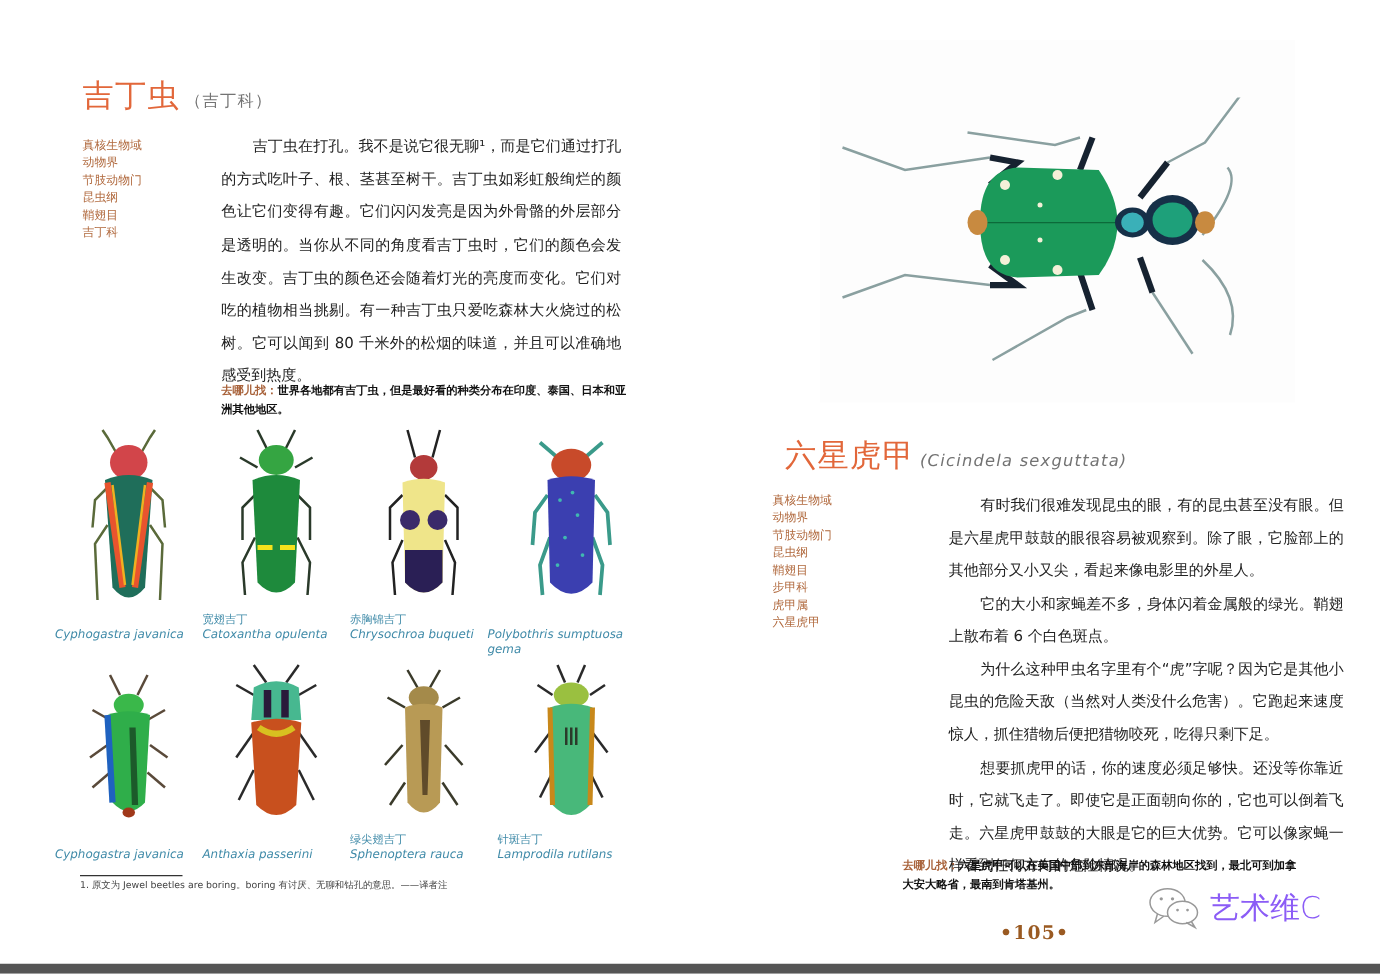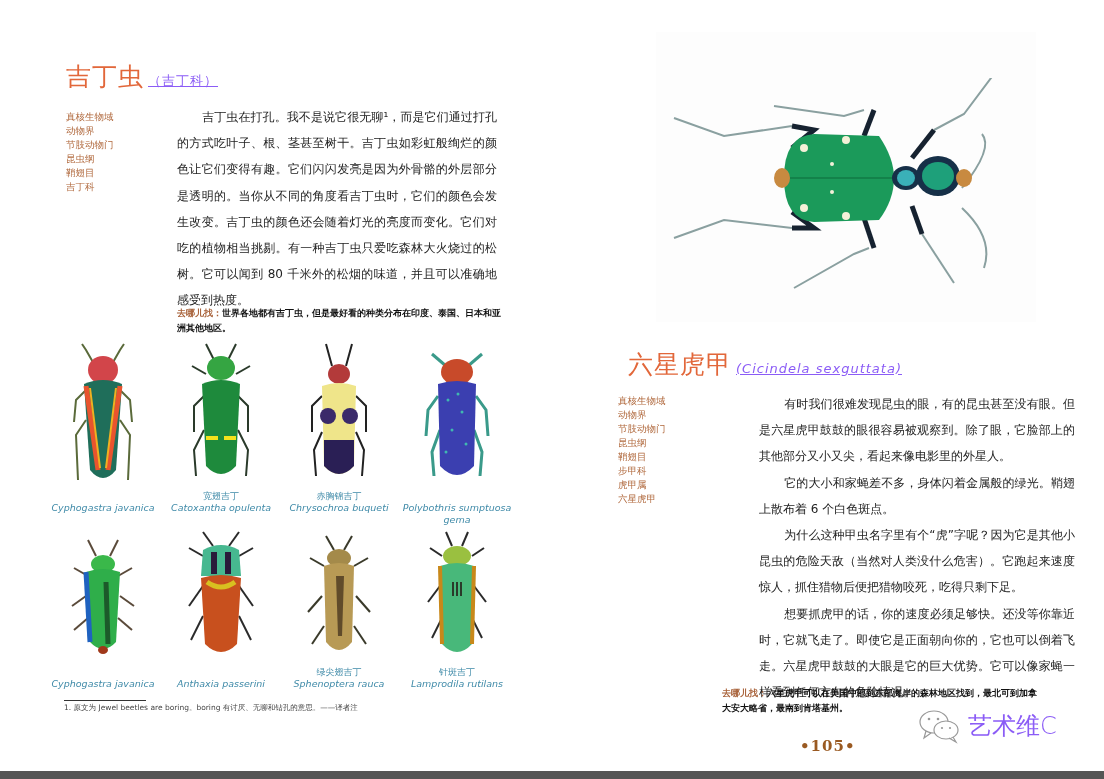--- a/index.html
+++ b/index.html
@@ -5,34 +5,34 @@
   html,body{margin:0;padding:0;background:#fff;}
   body{width:1104px;height:779px;position:relative;overflow:hidden;font-family:"DejaVu Sans","Liberation Sans",sans-serif;color:#222;}
   .spread{position:absolute;left:0;top:0;width:1104px;height:771px;background:#fff;}
   .bottom-bar{position:absolute;left:0;top:771px;width:1104px;height:8px;background:#555;}
   .page{position:absolute;top:0;height:771px;}
   .page.left{left:0;width:550px;}
   .page.right{left:552px;width:552px;}
   .photo-bg{position:absolute;left:656px;top:32px;width:380px;height:290px;background:#fdfdfd;}
 
   .title{position:absolute;color:#e2673a;font-size:25px;letter-spacing:1px;white-space:nowrap;}
-  .title .sub{font-size:13px;color:#8b5cf6;margin-left:4px;text-decoration:underline;}
+  .title .sub{font-size:13px;color:#737373;margin-left:4px;}
   .title .sub.latin{font-style:italic;font-family:"DejaVu Sans",sans-serif;}
 
   .taxonomy{position:absolute;font-size:9.5px;line-height:14px;color:#b0683c;}
   .taxonomy div{white-space:nowrap;}
 
   .body-text{position:absolute;font-size:12px;line-height:26.2px;color:#222;text-align:justify;}
   .body-text p{margin:0;text-indent:2.1em;}
 
   .where{position:absolute;font-size:9px;line-height:15px;color:#111;font-weight:bold;}
   .where .lbl{color:#a8623a;}
 
   .grid{position:absolute;left:44px;top:340px;width:470px;}
-  .cell{position:absolute;width:118px;text-align:center;}
+  .cell{position:absolute;width:118px;}
   .cell svg{display:block;margin:0 auto;}
   .cap-cn{font-size:9px;color:#3f8aa8;line-height:12px;height:12px;}
   .cap-la{font-size:9.5px;color:#3f8aa8;font-style:italic;line-height:12px;}
 
   .footnote-rule{position:absolute;left:64px;top:700px;width:82px;height:1px;background:#333;}
   .footnote{position:absolute;left:64px;top:703px;font-size:7.5px;color:#444;white-space:nowrap;}
 
   .pagenum{position:absolute;top:737px;font-family:"DejaVu Serif",serif;font-weight:bold;font-size:15px;color:#9a5a22;letter-spacing:1px;}
 
   .watermark{position:absolute;left:918px;top:708px;display:flex;align-items:center;gap:6px;color:#777;}

